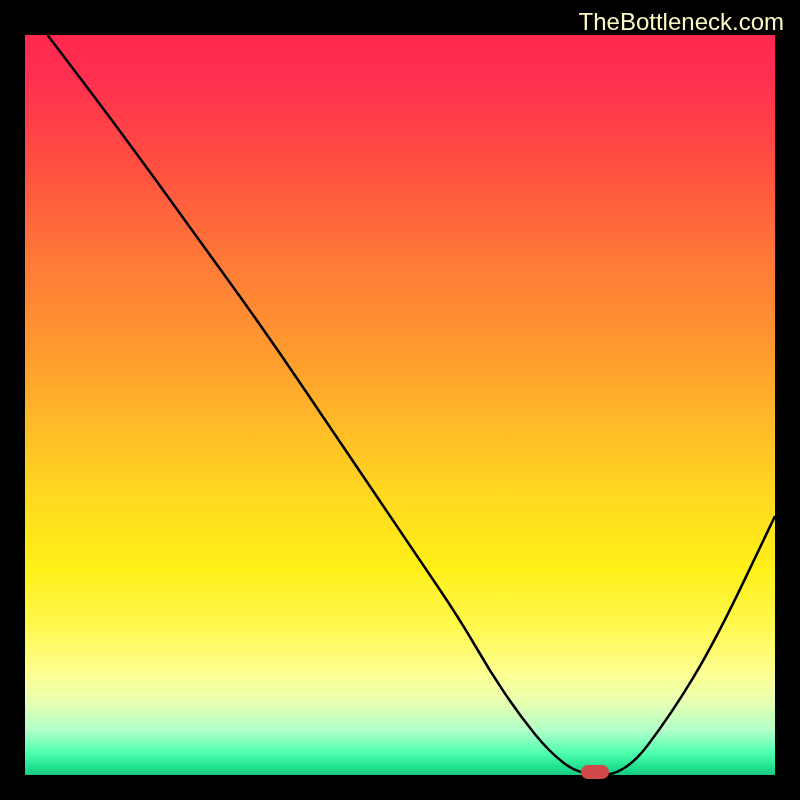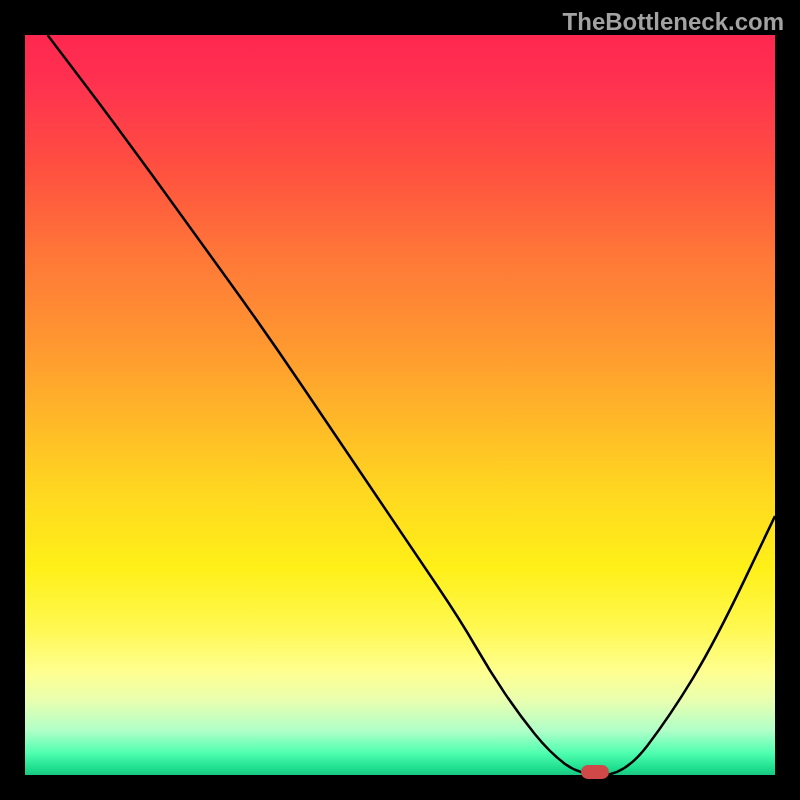--- a/index.html
+++ b/index.html
@@ -8,23 +8,23 @@
     width: 800px;
     height: 800px;
     background: #000;
     position: relative;
     font-family: Arial, sans-serif;
   }
   .watermark {
     position: absolute;
     top: 8px;
     right: 16px;
-    color: #a3a3a3;
+    color: #fef9c3;
     font-size: 24px;
-    font-weight: 700;
+    font-weight: 400;
     z-index: 10;
   }
   .plot-area {
     position: absolute;
     left: 25px;
     top: 35px;
     width: 750px;
     height: 740px;
   }
   .gradient-bg {

